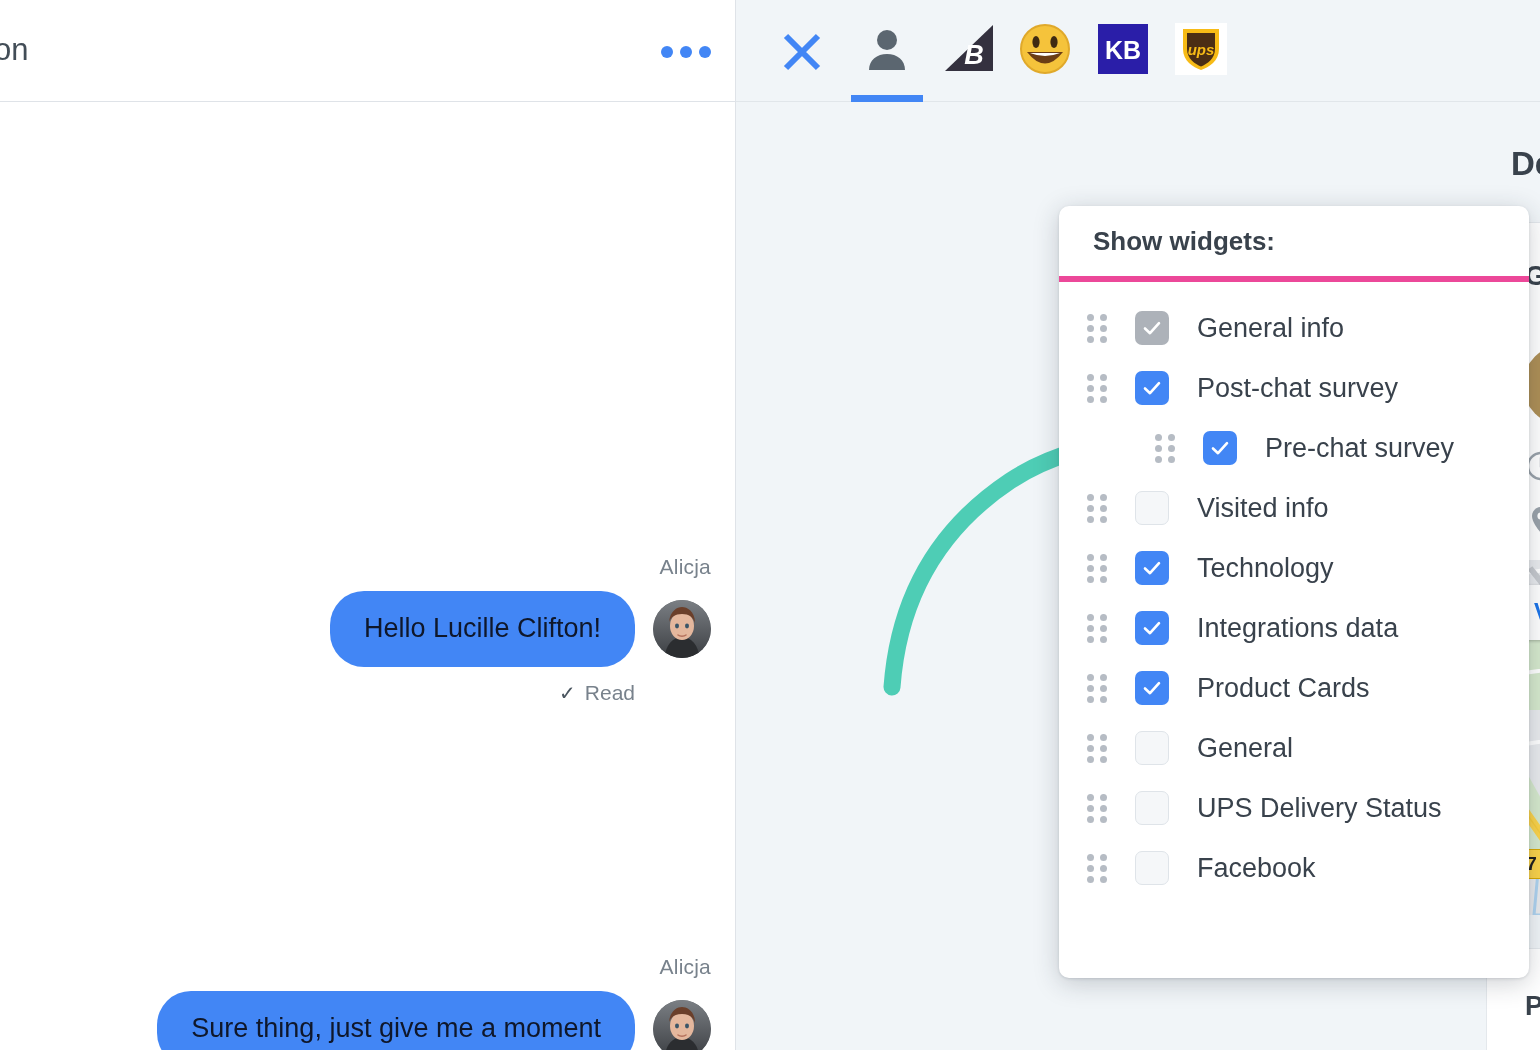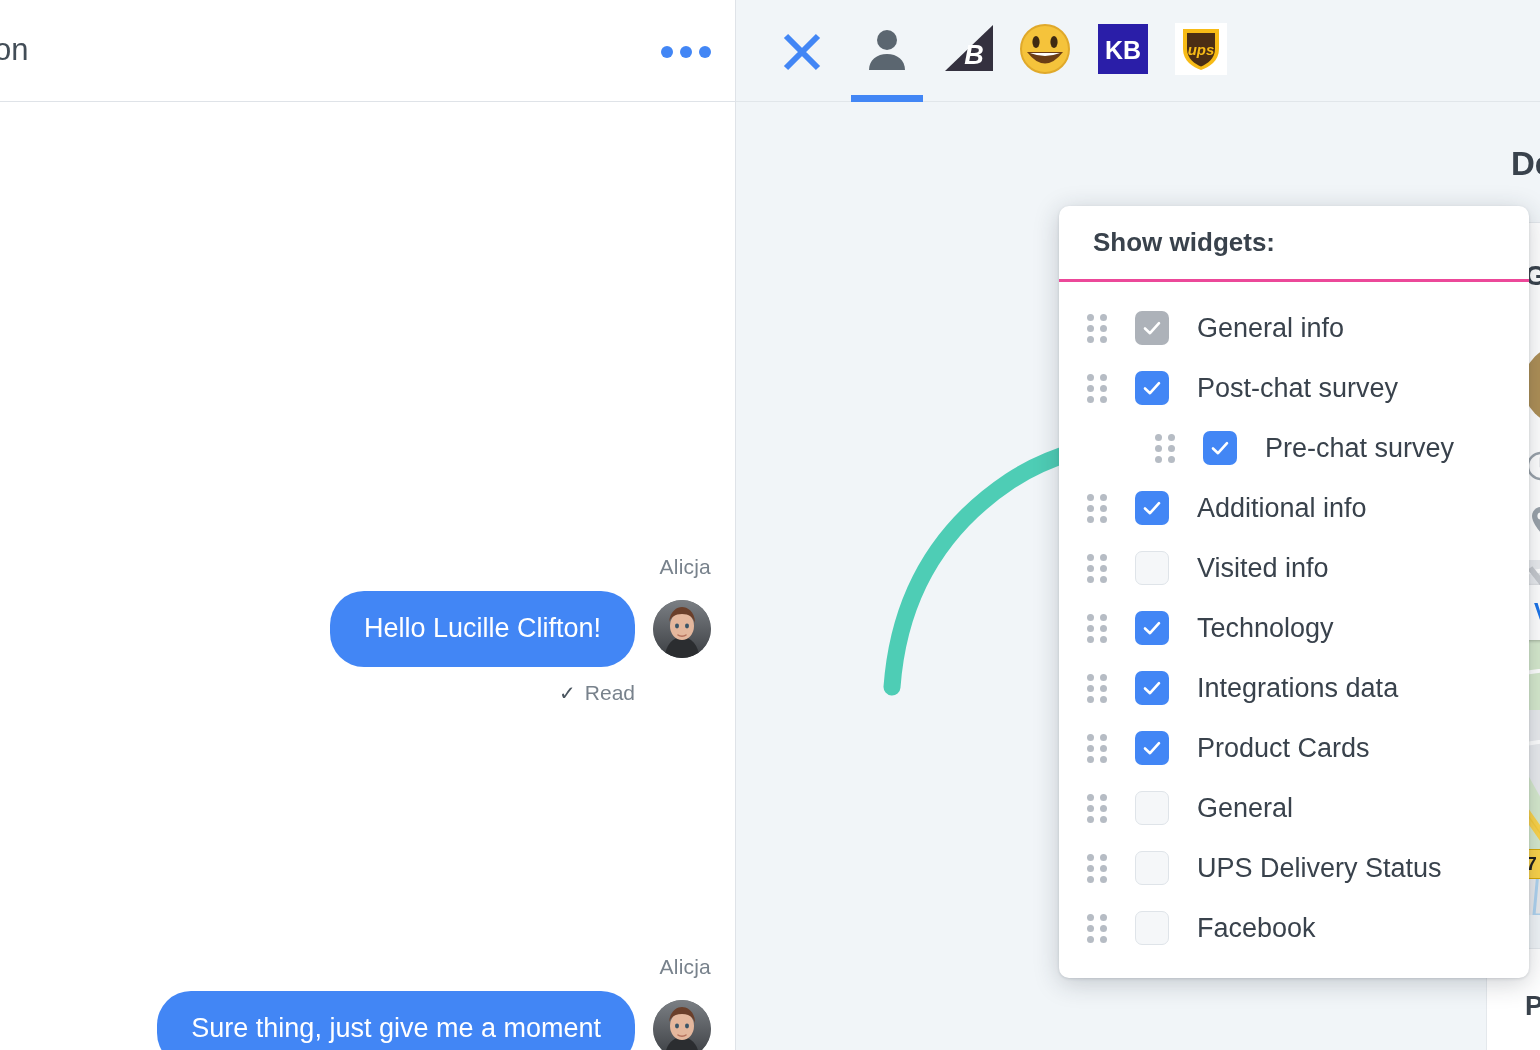--- a/index.html
+++ b/index.html
@@ -40,21 +40,21 @@
   #chat-body { position: absolute; left: 0; top: 102px; width: 735px; bottom: 0; }
 
   .msg-row { position: absolute; }
 
   .sender-label {
     font-size: 21px; color: #78828c; text-align: right;
     letter-spacing: .2px;
     margin-top: 25px;
   }
   .bubble-out {
-    background: #4286f5; color: #ffffff;
+    background: #4286f5; color: #0f172a;
     border-radius: 34px;
     font-size: 27px; line-height: 1.25;
     padding: 21px 34px;
     display: inline-block;
     white-space: nowrap;
   }
   .read-row {
     display: flex; align-items: center; justify-content: flex-end; gap: 9px;
     font-size: 21px; color: #78828c;
   }
@@ -155,21 +155,21 @@
     width: 470px; height: 772px;
     background: #ffffff;
     border-radius: 10px;
     box-shadow: 0 5px 26px rgba(30,40,55,.22), 0 1px 3px rgba(30,40,55,.14);
     overflow: hidden;
   }
   #widgets-header {
     height: 76px;
     display: flex; align-items: center;
     padding-left: 34px;
-    border-bottom: 3px solid #ec4899;
+    border-bottom: 6px solid #ec4899;
     font-size: 26px; font-weight: bold; color: #39424c;
   }
   #widgets-list { padding: 16px 0 0 0; }
   .widget-row {
     display: flex; align-items: center;
     height: 60px;
     padding-left: 28px;
   }
   .widget-row.indented { padding-left: 96px; }
   .drag-handle {
@@ -479,85 +479,69 @@
         </div>
         <div class="widget-row">
           <span class="drag-handle">
             <span></span>
             <span></span>
             <span></span>
             <span></span>
             <span></span>
             <span></span>
           </span>
+          <span class="wcheck off"></span>
+          <span class="widget-label">Visited info</span>
+        </div>
+        <div class="widget-row">
+          <span class="drag-handle">
+            <span></span>
+            <span></span>
+            <span></span>
+            <span></span>
+            <span></span>
+            <span></span>
+          </span>
           <span class="wcheck on">
             <svg width="22" height="22" viewBox="0 0 22 22" aria-hidden="true">
               <path d="M4 11.5 L9 16.2 L18 6.2" fill="none" stroke="#ffffff" stroke-width="2.6" stroke-linecap="round" stroke-linejoin="round"></path>
             </svg>
           </span>
-          <span class="widget-label">Additional info</span>
-        </div>
-        <div class="widget-row">
-          <span class="drag-handle">
-            <span></span>
-            <span></span>
-            <span></span>
-            <span></span>
-            <span></span>
-            <span></span>
-          </span>
-          <span class="wcheck off"></span>
-          <span class="widget-label">Visited info</span>
+          <span class="widget-label">Technology</span>
         </div>
         <div class="widget-row">
           <span class="drag-handle">
             <span></span>
             <span></span>
             <span></span>
             <span></span>
             <span></span>
             <span></span>
           </span>
           <span class="wcheck on">
             <svg width="22" height="22" viewBox="0 0 22 22" aria-hidden="true">
               <path d="M4 11.5 L9 16.2 L18 6.2" fill="none" stroke="#ffffff" stroke-width="2.6" stroke-linecap="round" stroke-linejoin="round"></path>
             </svg>
           </span>
-          <span class="widget-label">Technology</span>
+          <span class="widget-label">Integrations data</span>
         </div>
         <div class="widget-row">
           <span class="drag-handle">
             <span></span>
             <span></span>
             <span></span>
             <span></span>
             <span></span>
             <span></span>
           </span>
           <span class="wcheck on">
             <svg width="22" height="22" viewBox="0 0 22 22" aria-hidden="true">
               <path d="M4 11.5 L9 16.2 L18 6.2" fill="none" stroke="#ffffff" stroke-width="2.6" stroke-linecap="round" stroke-linejoin="round"></path>
             </svg>
           </span>
-          <span class="widget-label">Integrations data</span>
-        </div>
-        <div class="widget-row">
-          <span class="drag-handle">
-            <span></span>
-            <span></span>
-            <span></span>
-            <span></span>
-            <span></span>
-            <span></span>
-          </span>
-          <span class="wcheck on">
-            <svg width="22" height="22" viewBox="0 0 22 22" aria-hidden="true">
-              <path d="M4 11.5 L9 16.2 L18 6.2" fill="none" stroke="#ffffff" stroke-width="2.6" stroke-linecap="round" stroke-linejoin="round"></path>
-            </svg>
-          </span>
           <span class="widget-label">Product Cards</span>
         </div>
         <div class="widget-row">
           <span class="drag-handle">
             <span></span>
             <span></span>
             <span></span>
             <span></span>
             <span></span>
             <span></span>

